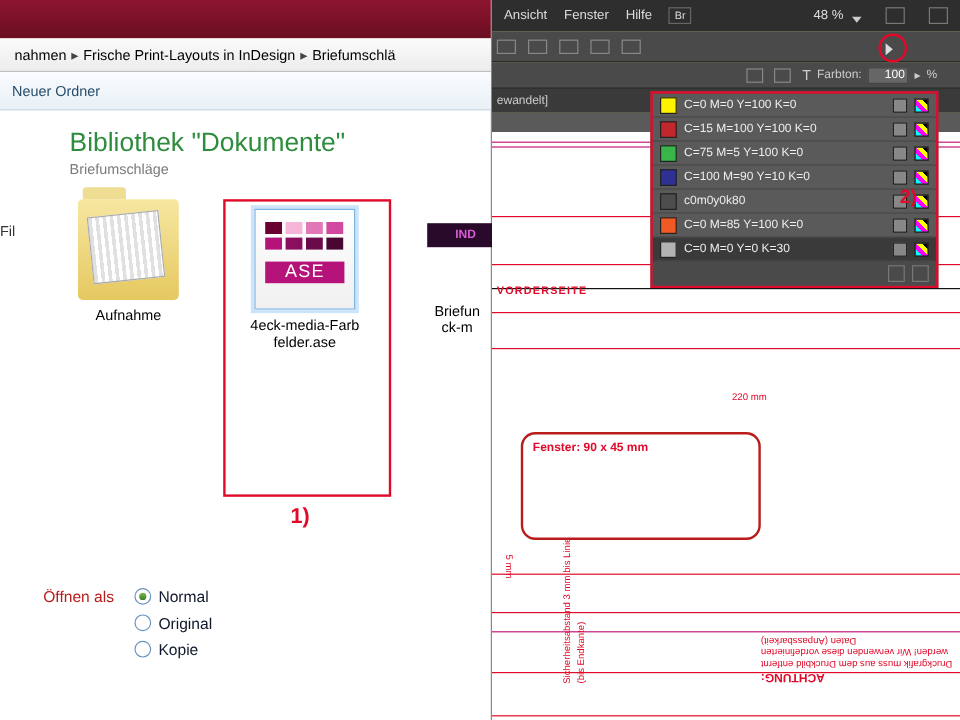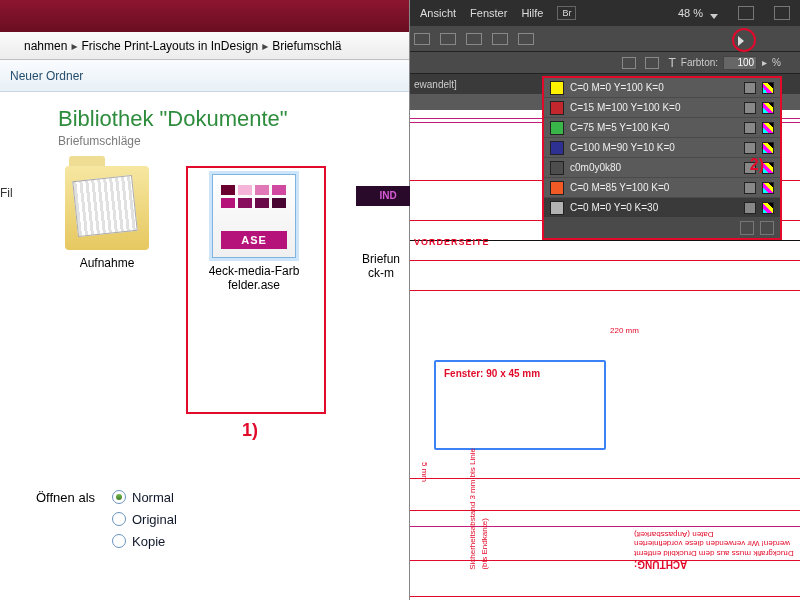--- a/index.html
+++ b/index.html
@@ -3,45 +3,45 @@
 <meta charset="utf-8">
 <style>
 *{box-sizing:border-box;margin:0;padding:0;font-family:"Segoe UI",Tahoma,sans-serif}
 body{width:800px;height:600px;overflow:hidden;position:relative;background:#fff}
 .split{display:flex;width:800px;height:600px}
 .left{width:410px;height:600px;background:#fff;position:relative;border-right:1px solid #888}
 .right{width:390px;height:600px;background:#bef264;position:relative}
 
 
 .win-title{height:32px;background:linear-gradient(#8d1530,#6a0e22);display:flex;align-items:center;color:#fff;font-size:11px;padding-left:6px}
-.breadcrumb{height:28px;background:linear-gradient(#fbfbfb,#ececec);border-bottom:1px solid #bfbfbf;display:flex;align-items:center;font-size:12px;padding-left:24px;white-space:nowrap;overflow:hidden}
+.breadcrumb{height:28px;background:linear-gradient(#fbfbfb,#ececec);border-bottom:1px solid #bfbfbf;display:flex;align-items:center;font-size:12px;padding-left:12px;white-space:nowrap;overflow:hidden}
 .breadcrumb .sep{margin:0 4px;color:#444}
 .toolbar{height:32px;background:linear-gradient(#fafcff,#e8f0f6);border-bottom:1px solid #c9d6e1;padding-left:10px;display:flex;align-items:center;font-size:12px;color:#274e6d}
 .lib-head{padding:14px 0 6px 58px}
 .lib-title{font-size:22px;color:#2e8c3d;font-weight:400}
 .lib-sub{font-size:12px;color:#7a7a7a;margin-top:2px}
 .file-area{position:relative;height:260px;padding:12px 10px 0 10px;display:flex}
 .side-tab{position:absolute;left:0;top:32px;font-size:12px;color:#333}
 .items{display:flex;gap:30px;margin-left:48px}
 .item{width:98px;text-align:center;font-size:12px}
 .item .ico{width:84px;height:84px;margin:0 auto 6px}
 .folder-ico{background:linear-gradient(#f6e7a1,#e6c860);border-radius:4px;position:relative}
 .folder-ico:before{content:"";position:absolute;top:-10px;left:4px;width:36px;height:10px;background:#f0dd94;border-radius:3px 3px 0 0}
 .folder-ico .film{position:absolute;left:10px;top:12px;width:60px;height:56px;background:#fff;border:1px solid #aaa;transform:rotate(-6deg)}
 .folder-ico .film:after{content:"";position:absolute;left:0;top:0;width:100%;height:100%;background:repeating-linear-gradient(90deg,#333 0 3px,transparent 3px 6px);opacity:.15}
 .ase-wrap{border:2px solid #e20a2a;padding:6px;width:140px}
 .ase-ico{width:84px;height:84px;margin:0 auto 6px;background:linear-gradient(#fff,#f0f0f0);border:1px solid #7fb3e0;box-shadow:0 0 0 3px #cde5fa;position:relative}
 .ase-ico .sw{position:absolute;top:10px;left:8px;display:grid;grid-template-columns:repeat(4,14px);gap:3px}
 .ase-ico .sw span{width:14px;height:10px}
-.ase-ico .lbl{position:absolute;bottom:8px;left:8px;right:8px;height:18px;background:#b5127a;color:#fff;font-weight:bold;font-size:11px;text-align:center;line-height:18px;letter-spacing:1px}
+.ase-ico .lbl{position:absolute;bottom:21px;left:8px;right:8px;height:18px;background:#b5127a;color:#fff;font-weight:normal;font-size:15px;text-align:center;line-height:18px;letter-spacing:1px}
 .item3 .band{width:60px;height:20px;background:#2a0a2a;color:#d85bd8;font-size:10px;font-weight:bold;line-height:20px;padding-left:4px;margin:20px auto 0}
 .anno1{color:#e20a2a;font-size:18px;font-weight:bold;text-align:center;width:140px;margin-left:180px;margin-top:6px}
 .open-as{position:absolute;bottom:48px;left:36px;font-size:13px}
 .open-as .row{display:flex;align-items:center;height:22px}
-.open-as .lab{width:76px;color:#000000}
+.open-as .lab{width:76px;color:#b91c1c}
 .radio{width:14px;height:14px;border:1px solid #6a93c0;border-radius:50%;margin-right:6px;display:inline-flex;align-items:center;justify-content:center}
 .radio .dot{width:6px;height:6px;border-radius:50%;background:linear-gradient(#79b852,#3e7c27)}
 .radio-label{color:#0f172a}
 
 
 .id-top{height:26px;background:#2e2e2e;display:flex;align-items:center;gap:14px;padding:0 10px;font-size:11px;color:#ddd}
 .id-top .br{border:1px solid #666;padding:1px 4px;font-size:9px}
 .id-top .zoom{margin-left:auto;display:flex;align-items:flex-end;gap:4px}
 .id-top .drop{display:inline-block;border-left:4px solid transparent;border-right:4px solid transparent;border-top:5px solid #ccc;margin-left:3px}
 .id-top .panelico{width:16px;height:14px;border:1px solid #777;margin-left:6px}
@@ -64,21 +64,21 @@
 .sw-foot{height:20px;background:#4a4a4a;display:flex;align-items:center;justify-content:flex-end;gap:6px;padding:0 6px}
 .sw-foot span{width:14px;height:14px;border:1px solid #777}
 .anno2{position:absolute;top:156px;right:36px;color:#e20a2a;font-size:16px;font-weight:bold;z-index:21}
 .ruler-h{height:16px;background:#5a5a5a;position:relative;font-size:7px}
 .canvas{position:relative;height:490px;background:#fff}
 .guide-h{position:absolute;left:0;right:0;height:1px}
 .guide-mag{background:#c21b7a}
 .guide-red{background:#e20a2a}
 .guide-blk{background:#111}
 .vtext{position:absolute;color:#e20a2a;font-size:9px;font-weight:bold;letter-spacing:1px}
-.fenster{position:absolute;left:24px;top:250px;width:172px;height:90px;border:2px solid #3b82f6;border-radius:2px}
+.fenster{position:absolute;left:24px;top:250px;width:200px;height:90px;border:2px solid #b91c1c;border-radius:12px}
 .fenster .cap{position:absolute;top:6px;left:8px;font-size:10px;color:#e20a2a;font-weight:bold}
 .dim{position:absolute;font-size:8px;color:#e20a2a}
 .warn{position:absolute;right:6px;bottom:30px;width:160px;font-size:8px;color:#e20a2a;text-align:right;line-height:1.2;transform:rotate(180deg)}
 .warn .t1{font-weight:bold;font-size:10px}
 .vlabel{position:absolute;left:58px;bottom:30px;font-size:8px;color:#e20a2a;writing-mode:vertical-rl;transform:rotate(180deg)}
 .vlabel2{position:absolute;left:70px;bottom:30px;font-size:8px;color:#e20a2a;writing-mode:vertical-rl;transform:rotate(180deg)}
 </style>
 </head>
 <body>
 

